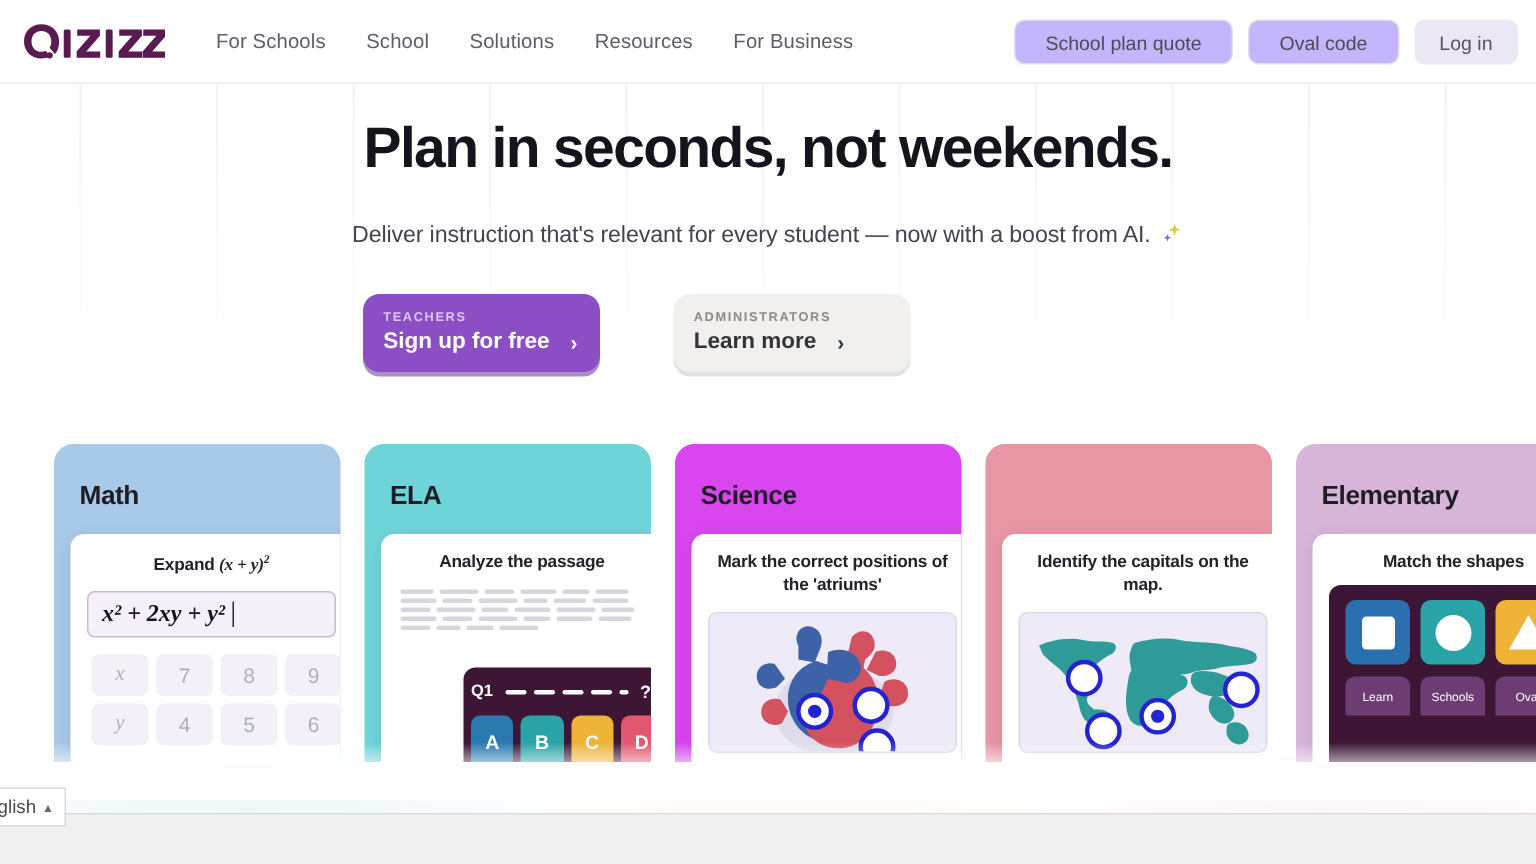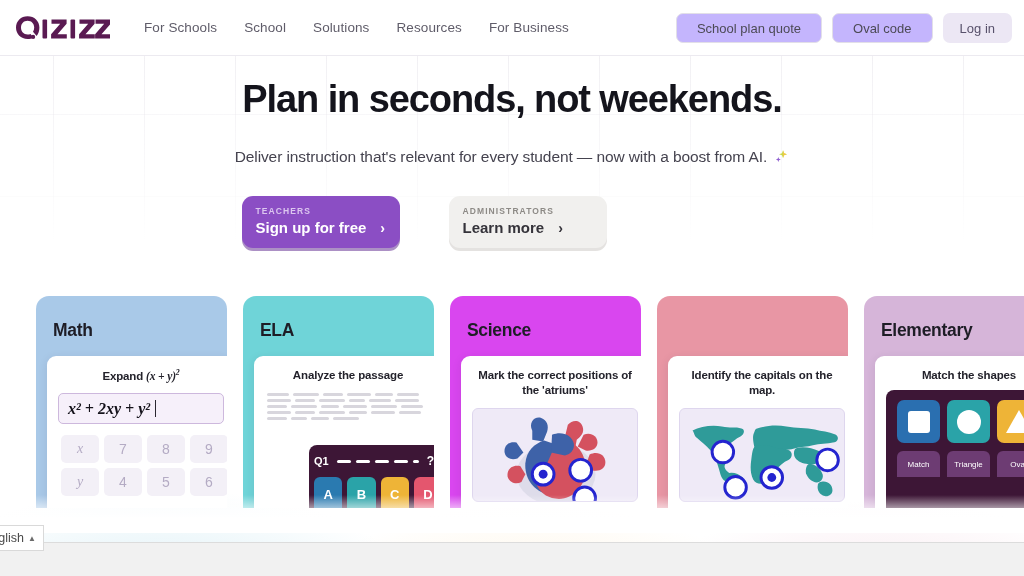--- a/index.html
+++ b/index.html
@@ -425,22 +425,22 @@
                 <span class="sq"></span>
               </div>
             <div class="shape-tile" style="background:#2aa3a8">
                 <span class="ci"></span>
               </div>
             <div class="shape-tile" style="background:#eeb437">
                 <span class="tr"></span>
               </div>
           </div>
           <div class="label-row">
-            <div class="shape-label">Match</div>
-            <div class="shape-label">Triangle</div>
+            <div class="shape-label">Learn</div>
+            <div class="shape-label">Schools</div>
             <div class="shape-label">Oval</div>
           </div>
         </div>
       </div>
     </div>
 
   </div>
 
   <div class="cards-fade"></div>
 

